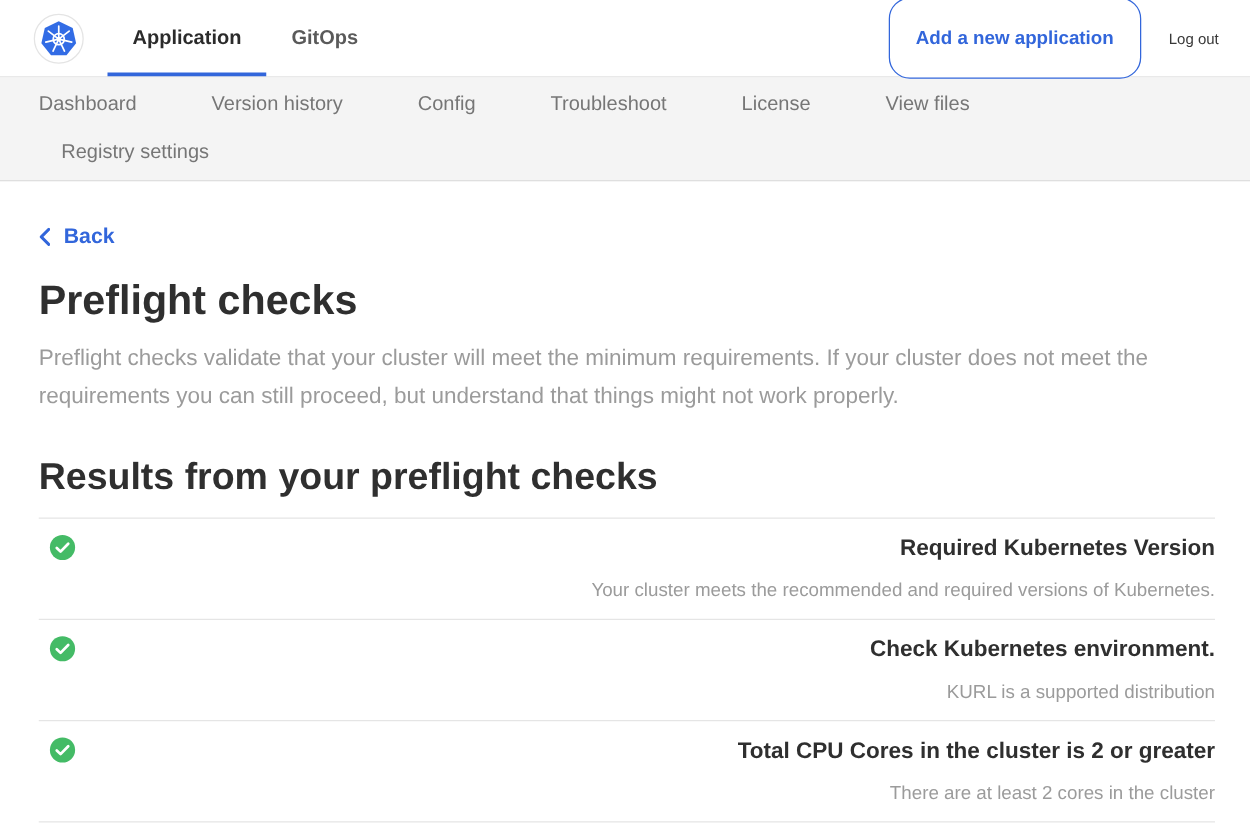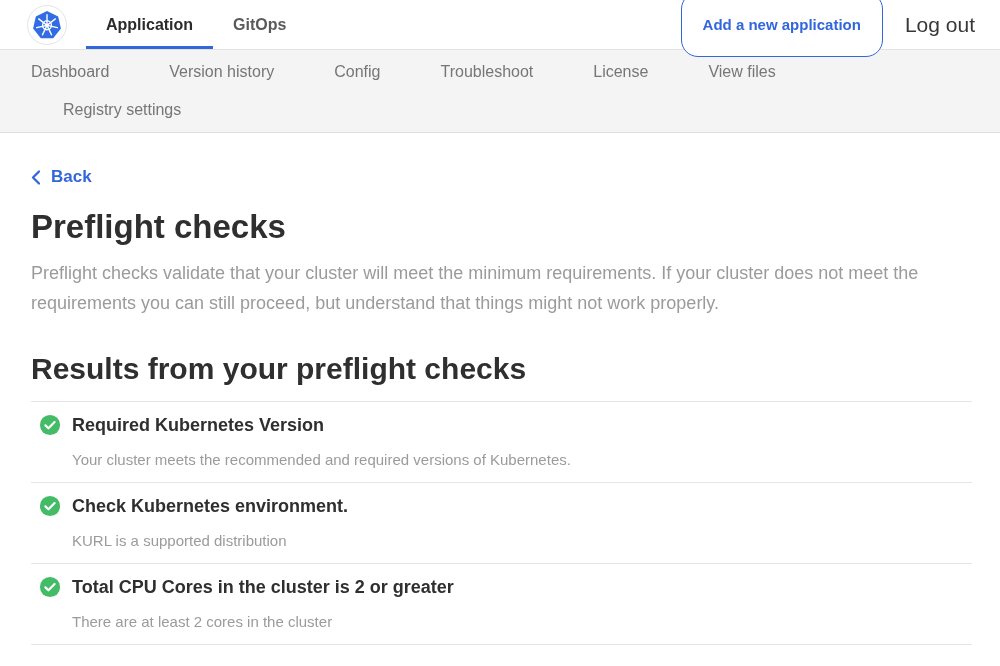--- a/index.html
+++ b/index.html
@@ -6,21 +6,21 @@
   html, body {
     width: 1000px; height: 666px;
     background: #ffffff;
     font-family: "Liberation Sans", sans-serif;
     overflow: hidden;
     color: #323232;
   }
 
   
   .topnav {
-    height: 50px;
+    height: 62px;
     display: flex;
     align-items: stretch;
     padding-left: 27px;
     padding-right: 25px;
     border-bottom: 1px solid #e2e2e2;
     background: #fff;
   }
   .logo-wrap {
     align-self: center;
     width: 40px; height: 40px;
@@ -63,34 +63,34 @@
     border: 1.5px solid var(--accent, #3266db);
     color: var(--accent, #3266db);
     font-family: inherit;
     font-size: 15px;
     font-weight: 700;
     padding: 23px 21px;
     border-radius: 17px;
     cursor: pointer;
   }
   .logout {
-    font-size: 21px;
+    font-size: 12px;
     color: #383838;
     cursor: pointer;
   }
 
   
   .subnav {
     background: #f4f4f4;
     border-bottom: 1px solid #dfdfdf;
     padding: 12px 0 12px 0;
   }
   .subnav-row { display: flex; column-gap: 60px; line-height: 20px; }
   .subnav-row.row1 { padding-left: 31px; }
-  .subnav-row.row2 { padding-left: 63px; margin-top: 18px; }
+  .subnav-row.row2 { padding-left: 49px; margin-top: 18px; }
   .subnav-item {
     font-size: 16px;
     color: #767676;
     cursor: pointer;
     white-space: nowrap;
   }
 
   
   .main { padding: 0 28px 0 31px; }
   .back-link {
@@ -120,20 +120,21 @@
   .results-title {
     margin-top: 34px;
     font-size: 30px;
     font-weight: 700;
     color: #2f2f2f;
   }
   .results-list {
     list-style: none;
     margin-top: 15px;
     border-top: 1px solid #e5e5e5;
+    text-align: right;
   }
   .check-row {
     position: relative;
     padding: 12px 0 13px 41px;
     border-bottom: 1px solid #e5e5e5;
   }
   .check-icon {
     position: absolute;
     left: 8px; top: 12px;
     width: 22px; height: 22px;

